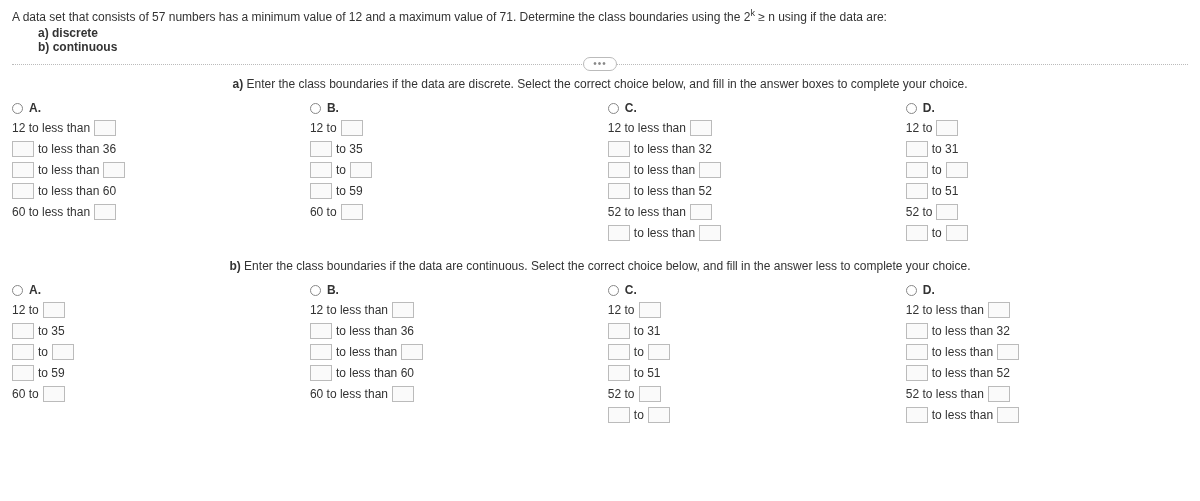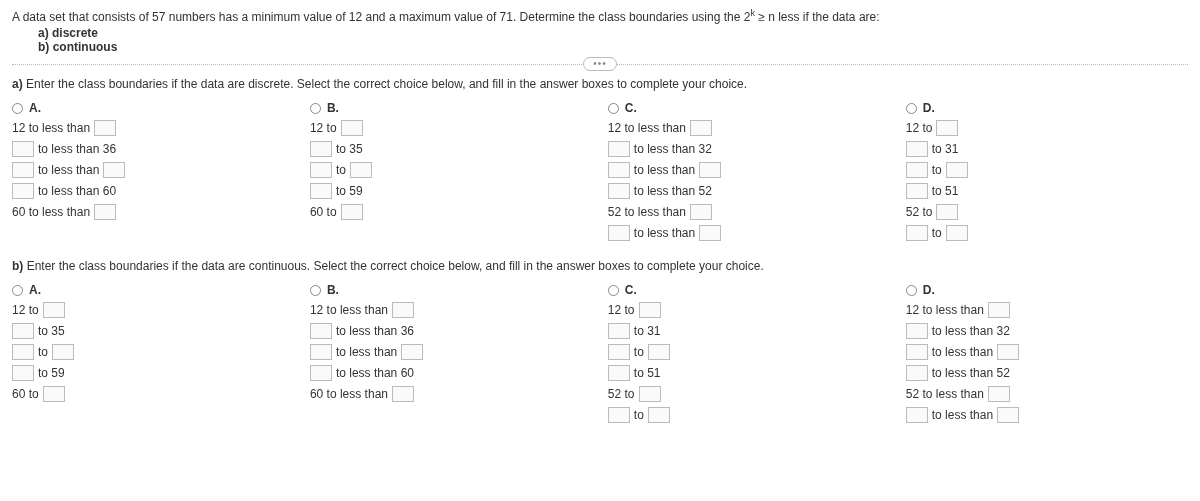--- a/index.html
+++ b/index.html
@@ -27,21 +27,21 @@
     border-radius: 7px;
     margin: -22px auto 0 auto;
     background: #fff;
     position: relative;
     text-align: center;
     font-size: 10px;
     line-height: 12px;
     color: #888;
     letter-spacing: 1px;
   }
-  .section-title { margin: 6px 0 10px 0; }
+  .section-title { margin: 6px 0 10px 0; text-align: center; }
   .options-row {
     display: flex;
     justify-content: space-between;
     margin-bottom: 14px;
   }
   .option-col { width: 24%; }
   .opt-head {
     display: flex;
     align-items: center;
     margin-bottom: 4px;
@@ -69,21 +69,21 @@
     display: inline-block;
     flex-shrink: 0;
   }
   .txt { white-space: nowrap; }
   .gap { width: 4px; display: inline-block; }
 </style>
 </head>
 <body>
 
 <div class="question-text">
-  <span>A data set that consists of 57 numbers has a minimum value of 12 and a maximum value of 71. Determine the class boundaries using the 2</span><sup>k</sup><span> ≥ n less if the data are:</span>
+  <span>A data set that consists of 57 numbers has a minimum value of 12 and a maximum value of 71. Determine the class boundaries using the 2</span><sup>k</sup><span> ≥ n using if the data are:</span>
 </div>
 <div class="indent">
   <b><span>a) discrete</span></b>
 </div>
 <div class="indent">
   <b><span>b) continuous</span></b>
 </div>
 
 <hr class="dashed">
 <div class="more-pill">•••</div>
@@ -240,21 +240,21 @@
         <span class="gap"></span>
         <span class="txt"> to </span>
         <span class="gap"></span>
         <span class="box"></span>
       </div>
   </div>
 
 </div>
 
 <div class="section-title">
-  <b>b)</b><span> Enter the class boundaries if the data are continuous. Select the correct choice below, and fill in the answer boxes to complete your choice.</span>
+  <b>b)</b><span> Enter the class boundaries if the data are continuous. Select the correct choice below, and fill in the answer less to complete your choice.</span>
 </div>
 
 <div class="options-row">
 
   <div class="option-col">
     <div class="opt-head">
       <span class="radio"></span>
       <b>A.</b>
     </div>
     <div class="line">

